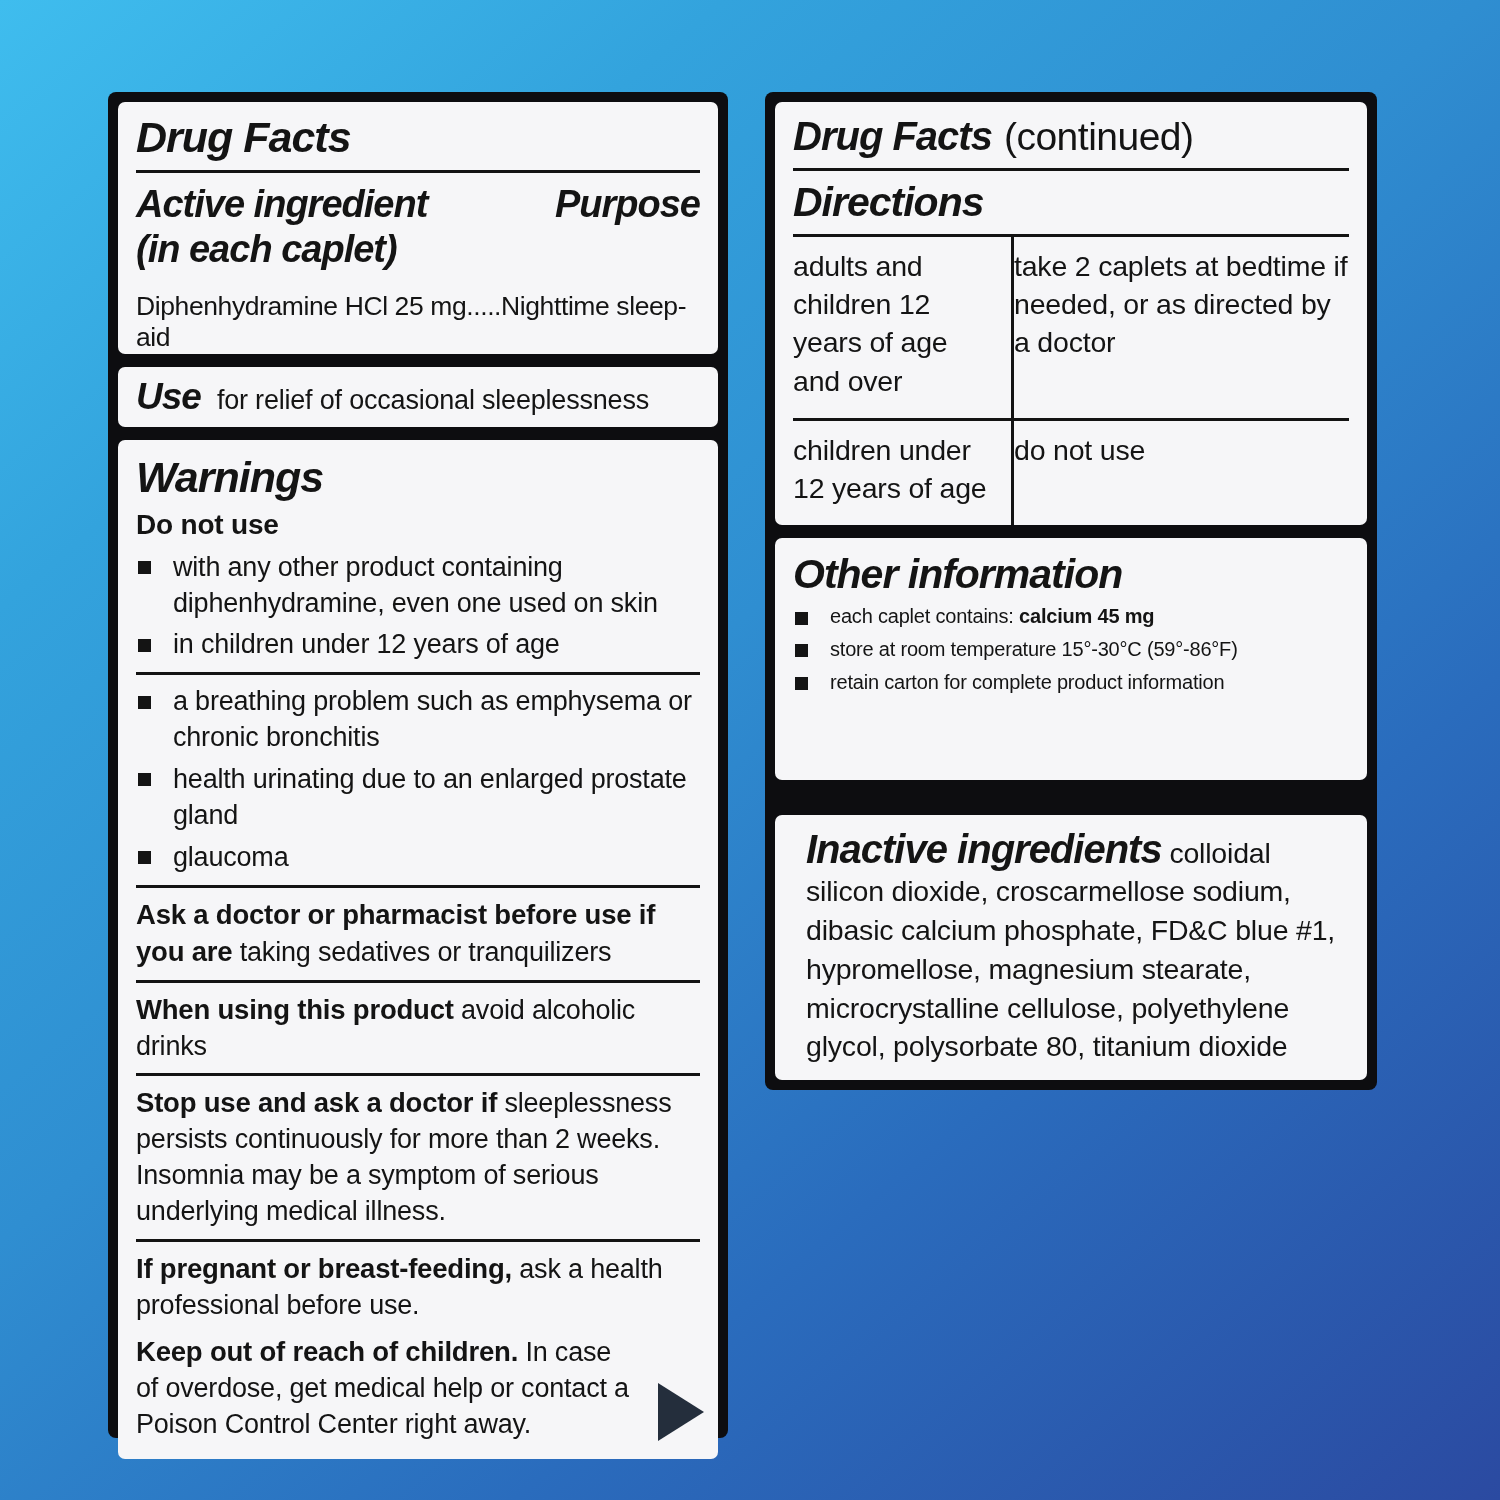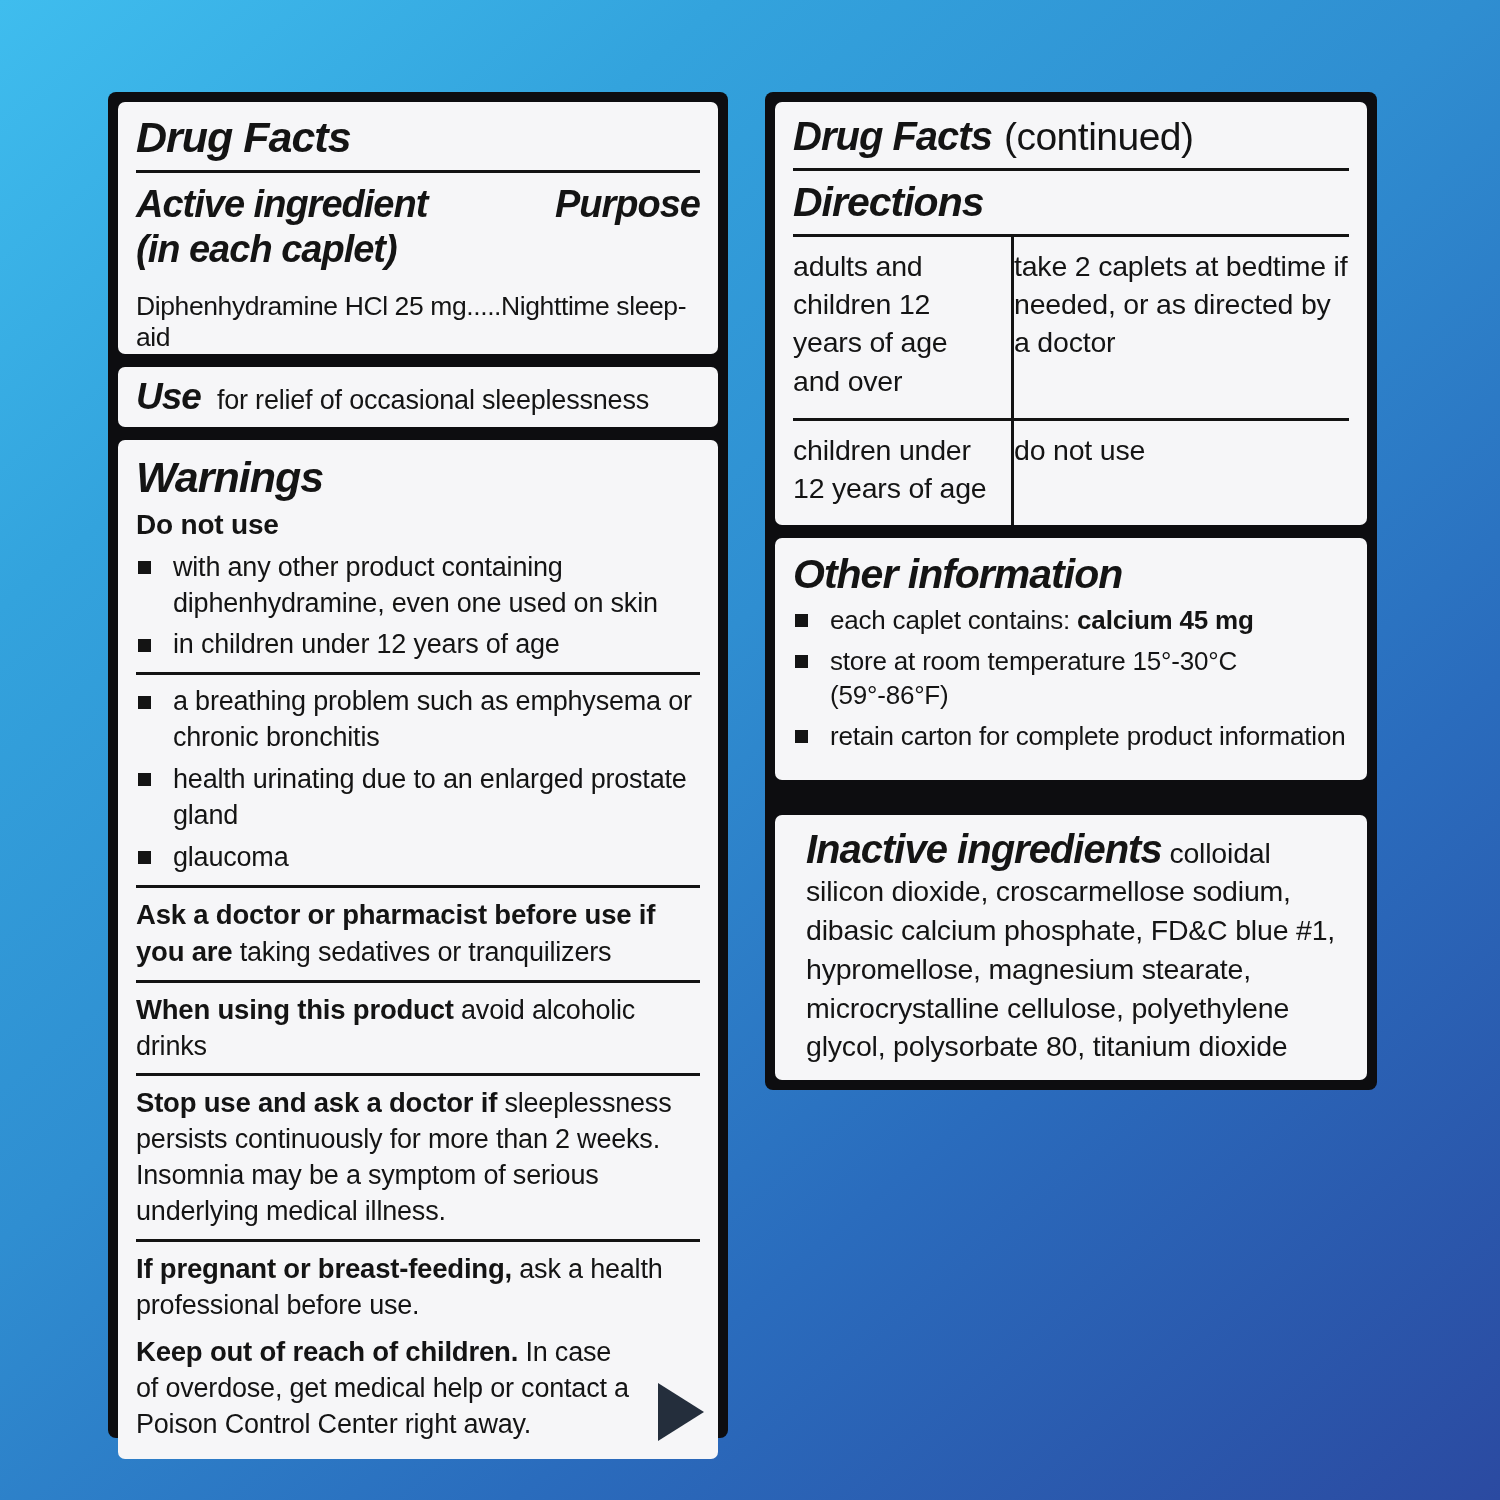--- a/index.html
+++ b/index.html
@@ -60,21 +60,21 @@
   #directions-box { padding:12px 18px 0 18px; }
   .rp-header { display:flex; align-items:baseline; gap:12px; }
   .rp-header .h-big { font-size:40px; }
   .rp-header .cont { font-size:39px; }
   .dir-table { display:grid; grid-template-columns:218px 1fr; }
   .dir-cell { font-size:28.5px; line-height:1.34; padding:10px 12px 18px 0; }
   .dir-cell.dose { border-left:3px solid #131313; padding-right:0; }
   .dir-row2 { border-top:3px solid #131313; }
 
   #other-box { padding:14px 18px; }
-  #other-box .bullet { font-size:26px; margin-top:6px; }
+  #other-box .bullet { font-size:20px; margin-top:6px; }
 
   #inactive-box { flex:1; padding:14px 31px;margin-top:22px; }
   #inactive-box .flow { font-size:28.5px; line-height:1.36; }
   #inactive-box .inline-title { font-size:40px; font-weight:700; font-style:italic; letter-spacing:-1px; line-height:1.0; }
 </style>
 </head>
 <body>
 
 <div class="panel" id="left-panel">
 

